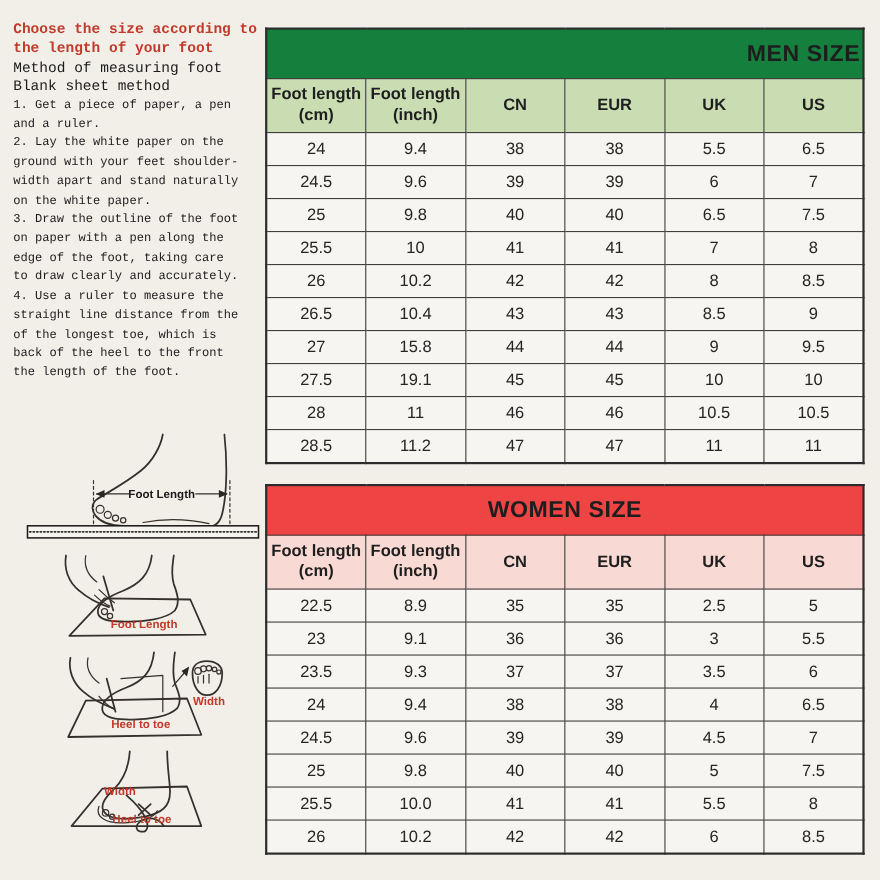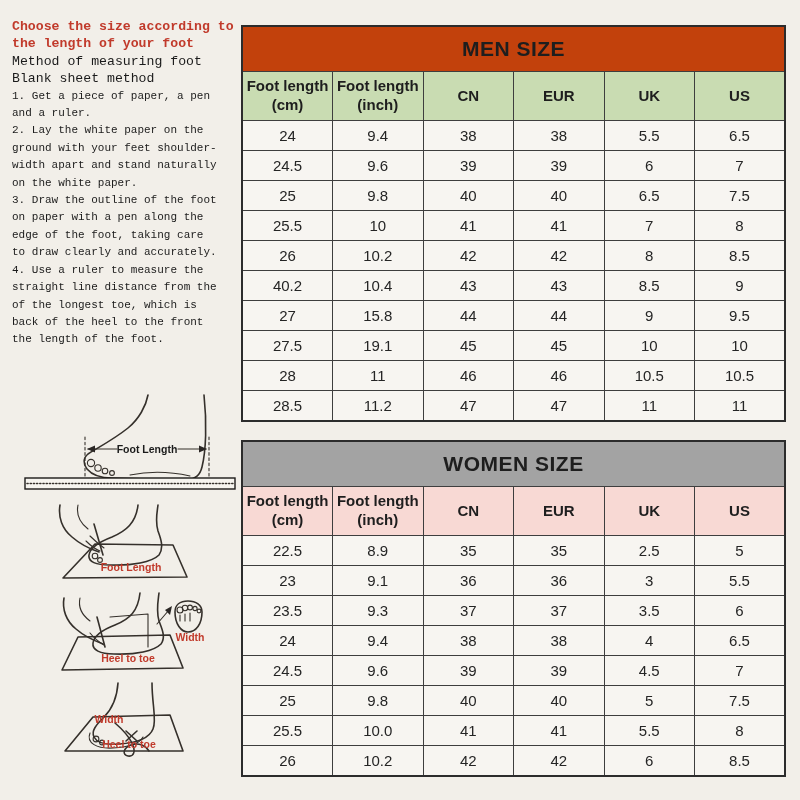--- a/index.html
+++ b/index.html
@@ -161,21 +161,21 @@
         <line x1="137" y1="338" x2="126" y2="348" stroke-width="2"></line>
       </g>
       <text class="lbl-red" x="109" y="330" text-anchor="middle" font-size="10" fill="#c13a2b">Width</text>
       <text class="lbl-red" x="129" y="355" text-anchor="middle" fill="#c13a2b">Heel to toe</text>
     </g>
   </svg>
 
   <table class="size-table men">
     <thead>
       <tr>
-        <th class="title" colspan="6" style="background-color: #c2410c;">MEN SIZE</th>
+        <th class="title" colspan="6" style="background-color: #15803d; text-align: right;">MEN SIZE</th>
       </tr>
       <tr class="colrow" style="background-color: rgb(201, 220, 178);">
           <th>Foot length (cm)</th>
           <th>Foot length (inch)</th>
           <th>CN</th>
           <th>EUR</th>
           <th>UK</th>
           <th>US</th>
         </tr>
     </thead>
@@ -214,21 +214,21 @@
         </tr>
         <tr>
           <td>26</td>
           <td>10.2</td>
           <td>42</td>
           <td>42</td>
           <td>8</td>
           <td>8.5</td>
         </tr>
         <tr>
-          <td>40.2</td>
+          <td>26.5</td>
           <td>10.4</td>
           <td>43</td>
           <td>43</td>
           <td>8.5</td>
           <td>9</td>
         </tr>
         <tr>
           <td>27</td>
           <td>15.8</td>
           <td>44</td>
@@ -259,21 +259,21 @@
           <td>47</td>
           <td>11</td>
           <td>11</td>
         </tr>
       </tbody>
   </table>
 
   <table class="size-table women">
     <thead>
       <tr>
-        <th class="title" colspan="6" style="background-color: #a3a3a3; text-align: center;">WOMEN SIZE</th>
+        <th class="title" colspan="6" style="background-color: #ef4444; text-align: center;">WOMEN SIZE</th>
       </tr>
       <tr class="colrow" style="background-color: rgb(248, 217, 212);">
           <th>Foot length (cm)</th>
           <th>Foot length (inch)</th>
           <th>CN</th>
           <th>EUR</th>
           <th>UK</th>
           <th>US</th>
         </tr>
     </thead>

